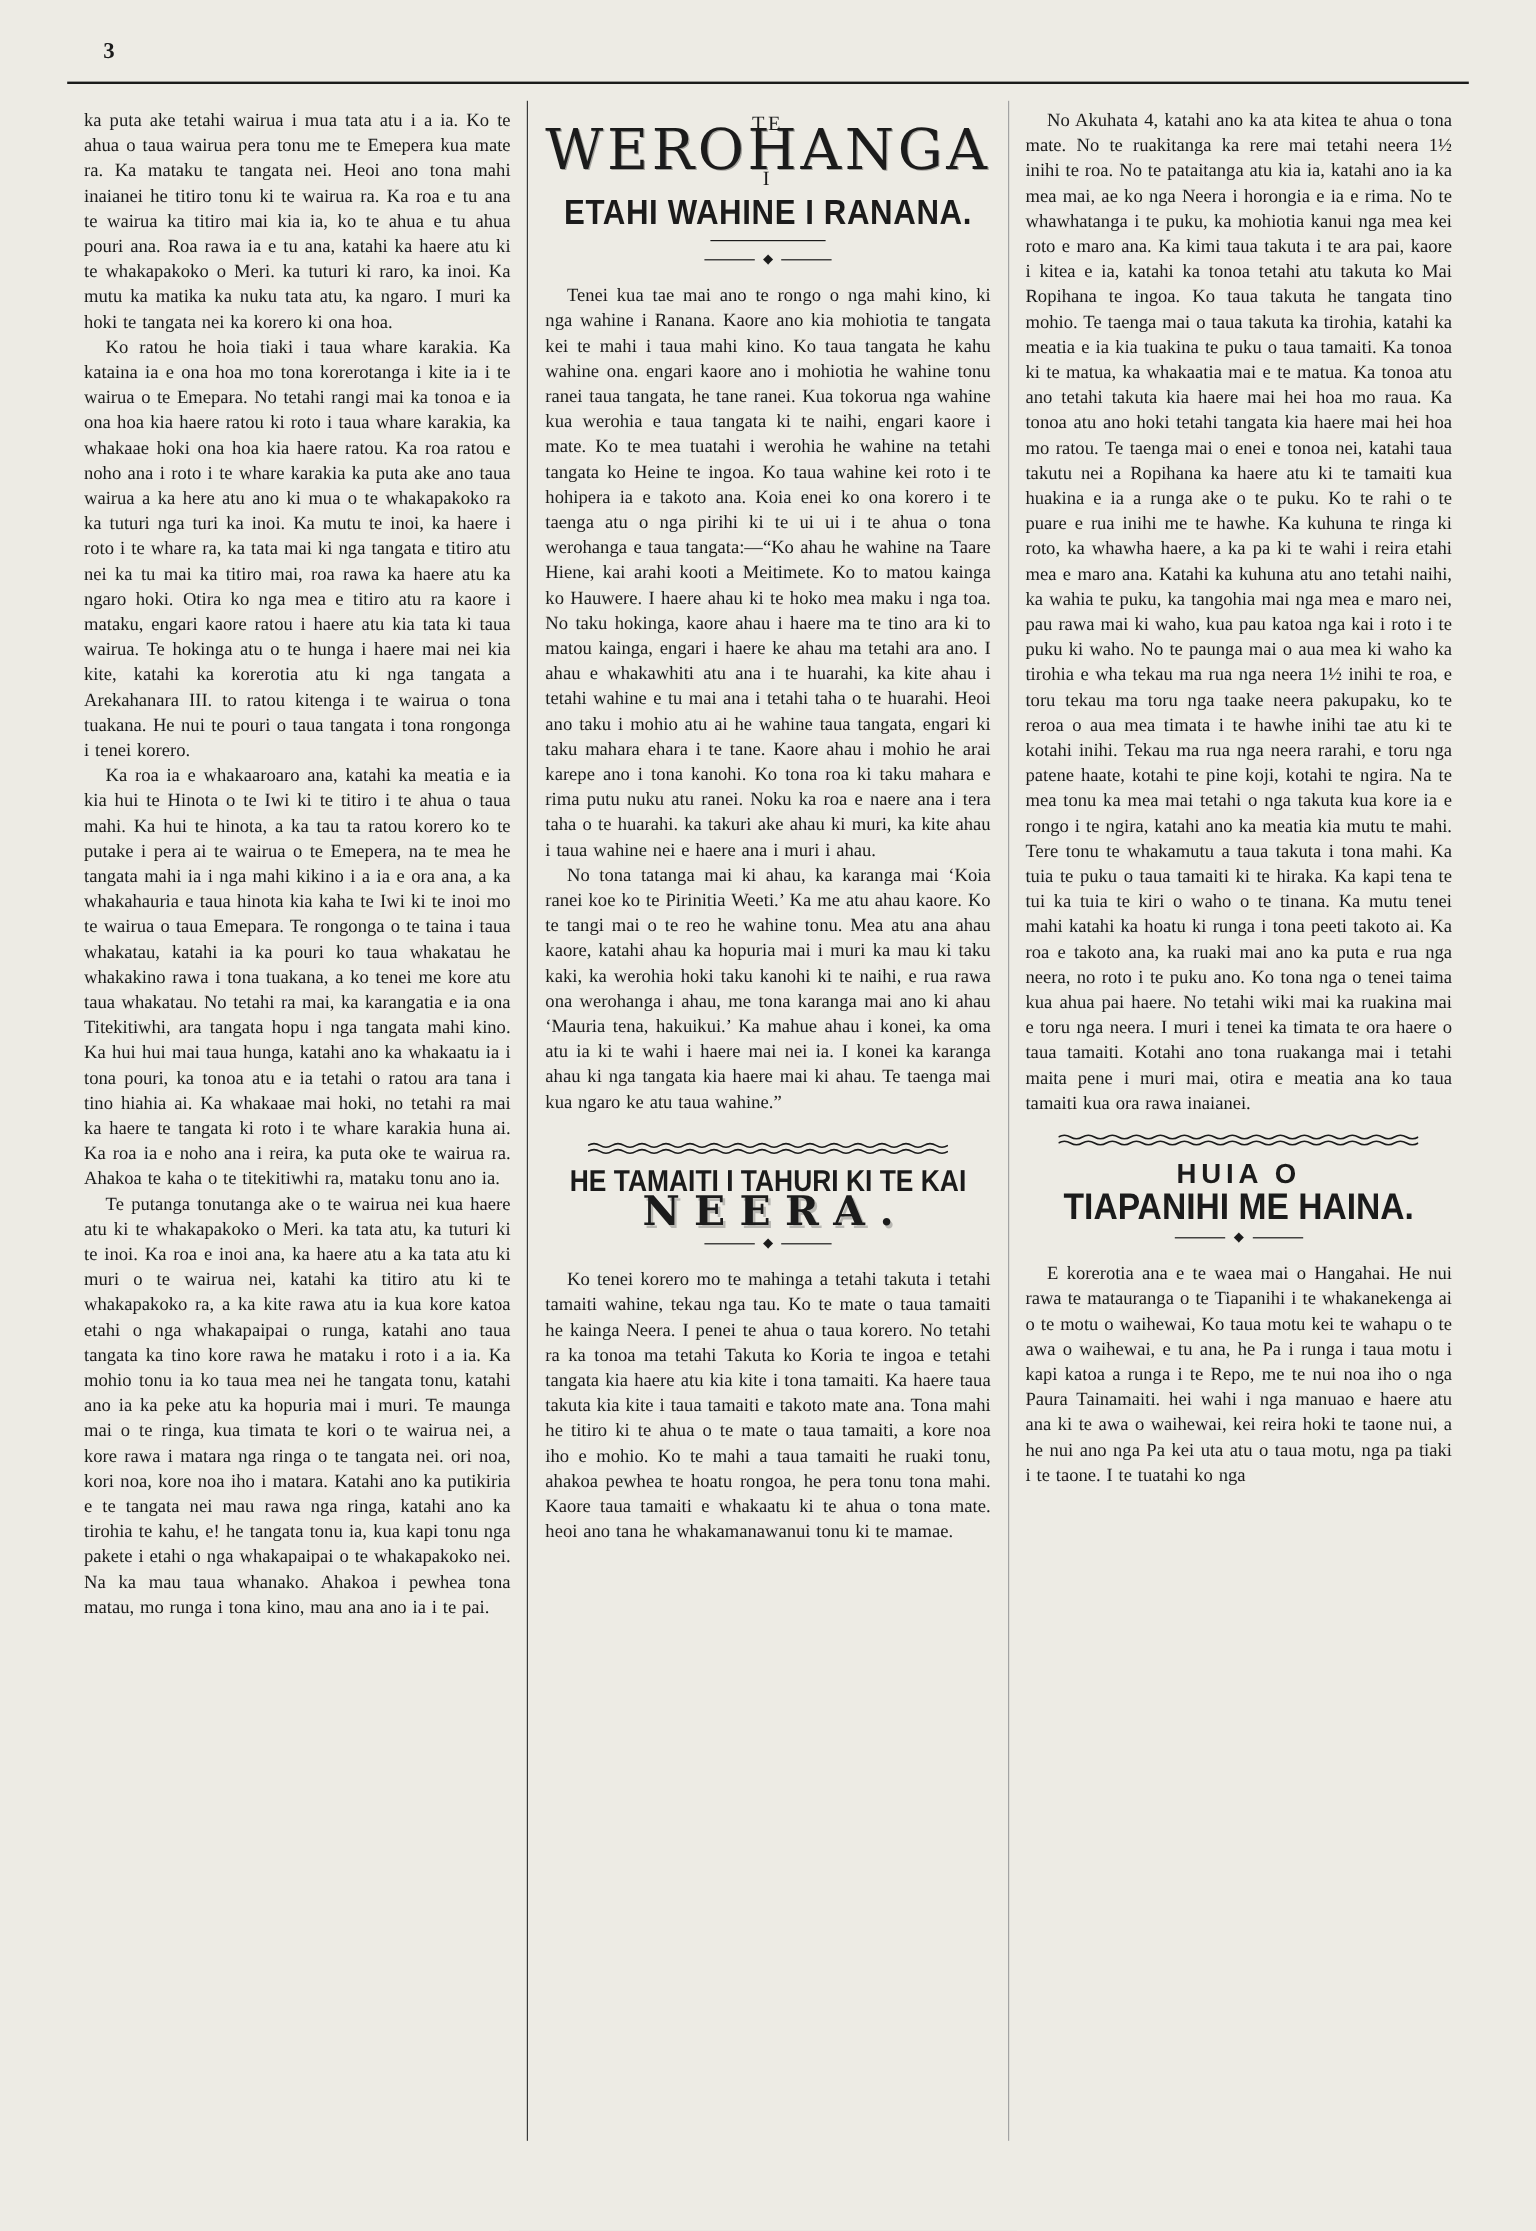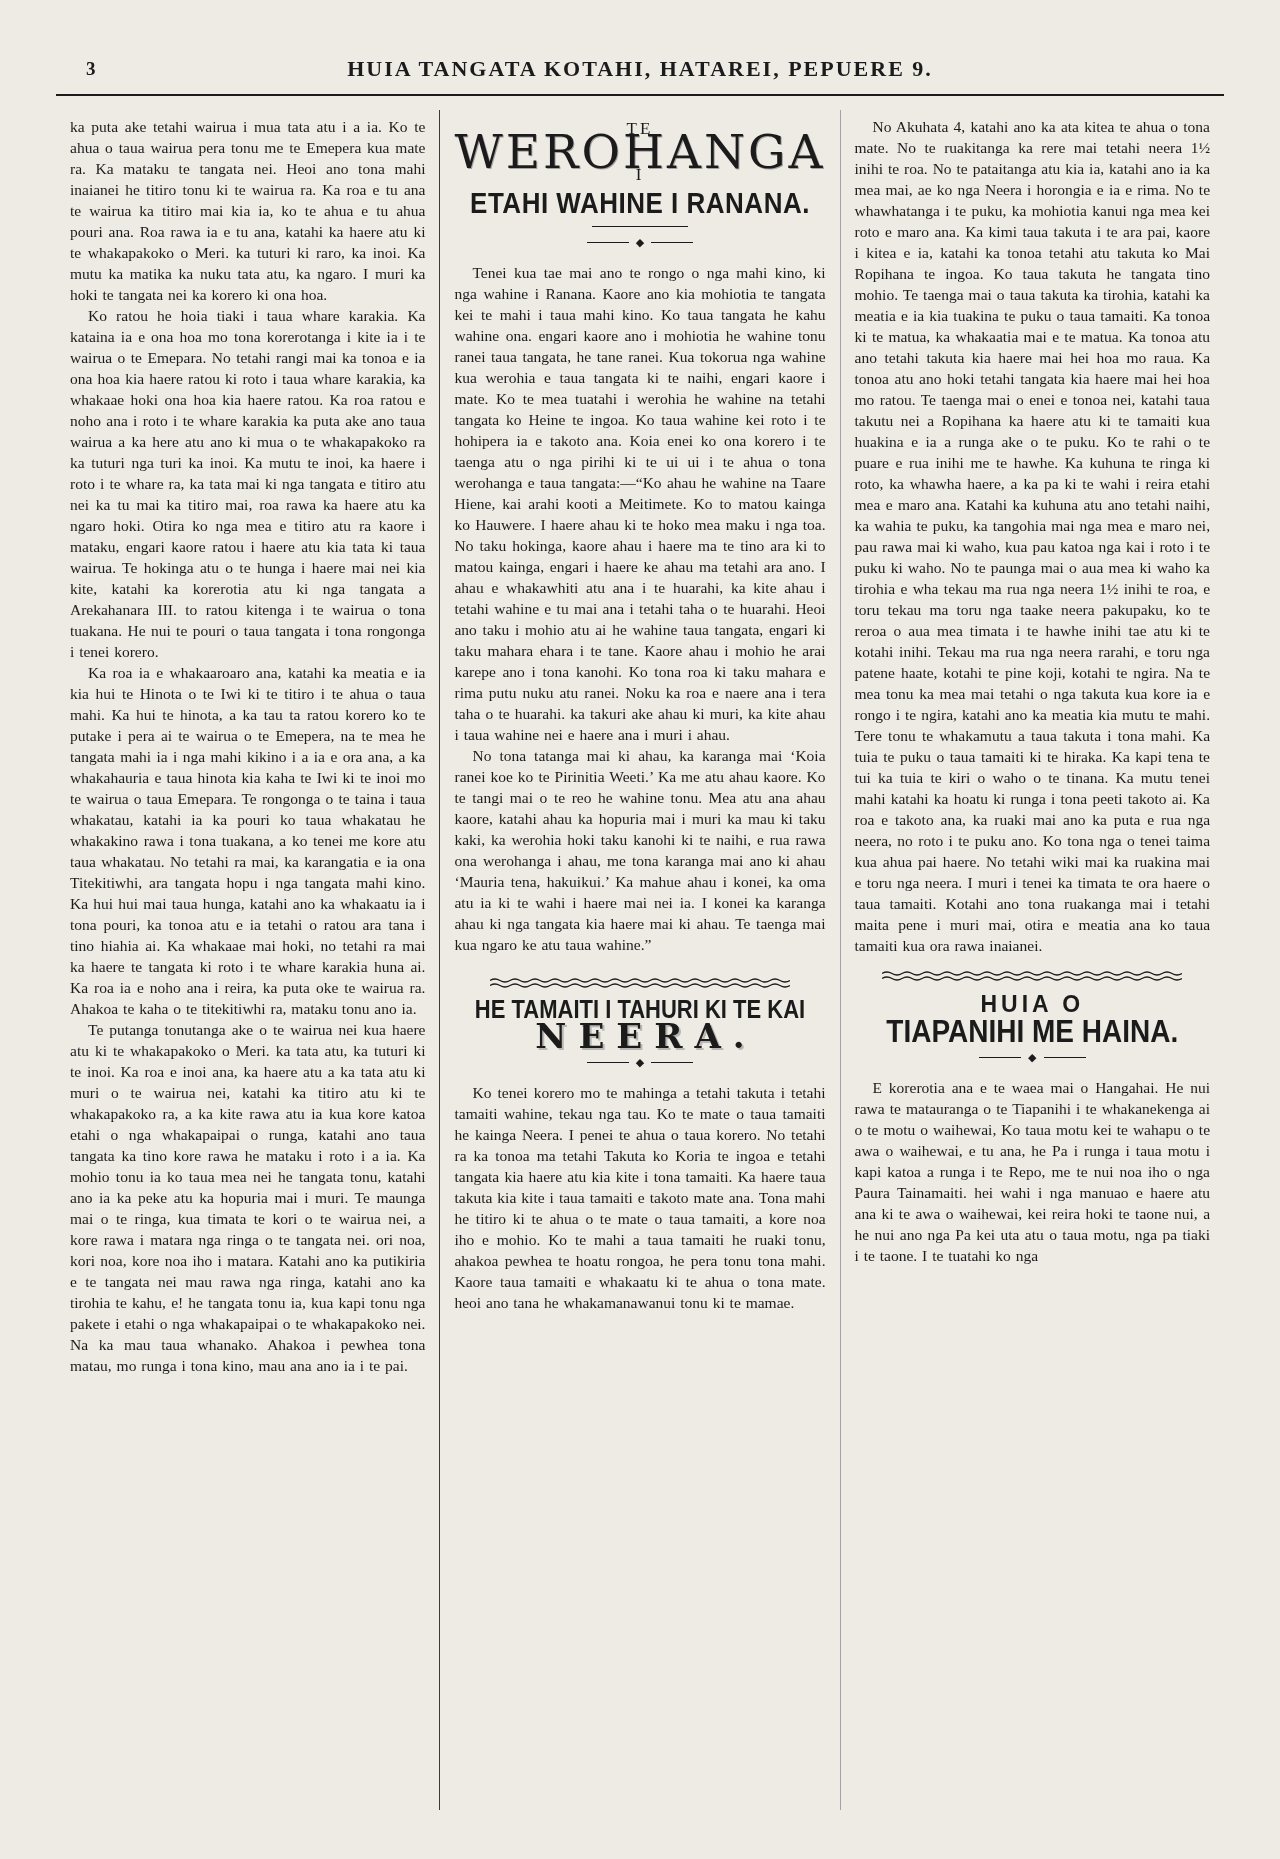--- a/index.html
+++ b/index.html
@@ -153,21 +153,20 @@
   }
   .squiggle.tight{margin-top:14px;}
 </style>
 </head>
 <body>
 
 <div class="page">
 
   <header class="pghead">
     <span class="pageno">3</span>
-    <h1 class="masthead">HUIA TANGATA KOTAHI, HATAREI, PEPUERE 9.</h1>
   </header>
   <div class="head-rule"></div>
 
   <main class="columns">
 
     <section class="col">
       <p class="flush">ka puta ake tetahi wairua i mua tata atu i a ia. Ko te ahua o taua wairua pera tonu me te Emepera kua mate ra. Ka mataku te tangata nei. Heoi ano tona mahi inaianei he titiro tonu ki te wairua ra. Ka roa e tu ana te wairua ka titiro mai kia ia, ko te ahua e tu ahua pouri ana. Roa rawa ia e tu ana, katahi ka haere atu ki te whakapakoko o Meri. ka tuturi ki raro, ka inoi. Ka mutu ka matika ka nuku tata atu, ka ngaro. I muri ka hoki te tangata nei ka korero ki ona hoa.</p>
       <p>Ko ratou he hoia tiaki i taua whare karakia. Ka kataina ia e ona hoa mo tona korerotanga i kite ia i te wairua o te Emepara. No tetahi rangi mai ka tonoa e ia ona hoa kia haere ratou ki roto i taua whare karakia, ka whakaae hoki ona hoa kia haere ratou. Ka roa ratou e noho ana i roto i te whare karakia ka puta ake ano taua wairua a ka here atu ano ki mua o te whakapakoko ra ka tuturi nga turi ka inoi. Ka mutu te inoi, ka haere i roto i te whare ra, ka tata mai ki nga tangata e titiro atu nei ka tu mai ka titiro mai, roa rawa ka haere atu ka ngaro hoki. Otira ko nga mea e titiro atu ra kaore i mataku, engari kaore ratou i haere atu kia tata ki taua wairua. Te hokinga atu o te hunga i haere mai nei kia kite, katahi ka korerotia atu ki nga tangata a Arekahanara III. to ratou kitenga i te wairua o tona tuakana. He nui te pouri o taua tangata i tona rongonga i tenei korero.</p>
       <p>Ka roa ia e whakaaroaro ana, katahi ka meatia e ia kia hui te Hinota o te Iwi ki te titiro i te ahua o taua mahi. Ka hui te hinota, a ka tau ta ratou korero ko te putake i pera ai te wairua o te Emepera, na te mea he tangata mahi ia i nga mahi kikino i a ia e ora ana, a ka whakahauria e taua hinota kia kaha te Iwi ki te inoi mo te wairua o taua Emepara. Te rongonga o te taina i taua whakatau, katahi ia ka pouri ko taua whakatau he whakakino rawa i tona tuakana, a ko tenei me kore atu taua whakatau. No tetahi ra mai, ka karangatia e ia ona Titekitiwhi, ara tangata hopu i nga tangata mahi kino. Ka hui hui mai taua hunga, katahi ano ka whakaatu ia i tona pouri, ka tonoa atu e ia tetahi o ratou ara tana i tino hiahia ai. Ka whakaae mai hoki, no tetahi ra mai ka haere te tangata ki roto i te whare karakia huna ai. Ka roa ia e noho ana i reira, ka puta oke te wairua ra. Ahakoa te kaha o te titekitiwhi ra, mataku tonu ano ia.</p>
       <p>Te putanga tonutanga ake o te wairua nei kua haere atu ki te whakapakoko o Meri. ka tata atu, ka tuturi ki te inoi. Ka roa e inoi ana, ka haere atu a ka tata atu ki muri o te wairua nei, katahi ka titiro atu ki te whakapakoko ra, a ka kite rawa atu ia kua kore katoa etahi o nga whakapaipai o runga, katahi ano taua tangata ka tino kore rawa he mataku i roto i a ia. Ka mohio tonu ia ko taua mea nei he tangata tonu, katahi ano ia ka peke atu ka hopuria mai i muri. Te maunga mai o te ringa, kua timata te kori o te wairua nei, a kore rawa i matara nga ringa o te tangata nei. ori noa, kori noa, kore noa iho i matara. Katahi ano ka putikiria e te tangata nei mau rawa nga ringa, katahi ano ka tirohia te kahu, e! he tangata tonu ia, kua kapi tonu nga pakete i etahi o nga whakapaipai o te whakapakoko nei. Na ka mau taua whanako. Ahakoa i pewhea tona matau, mo runga i tona kino, mau ana ano ia i te pai.</p>

